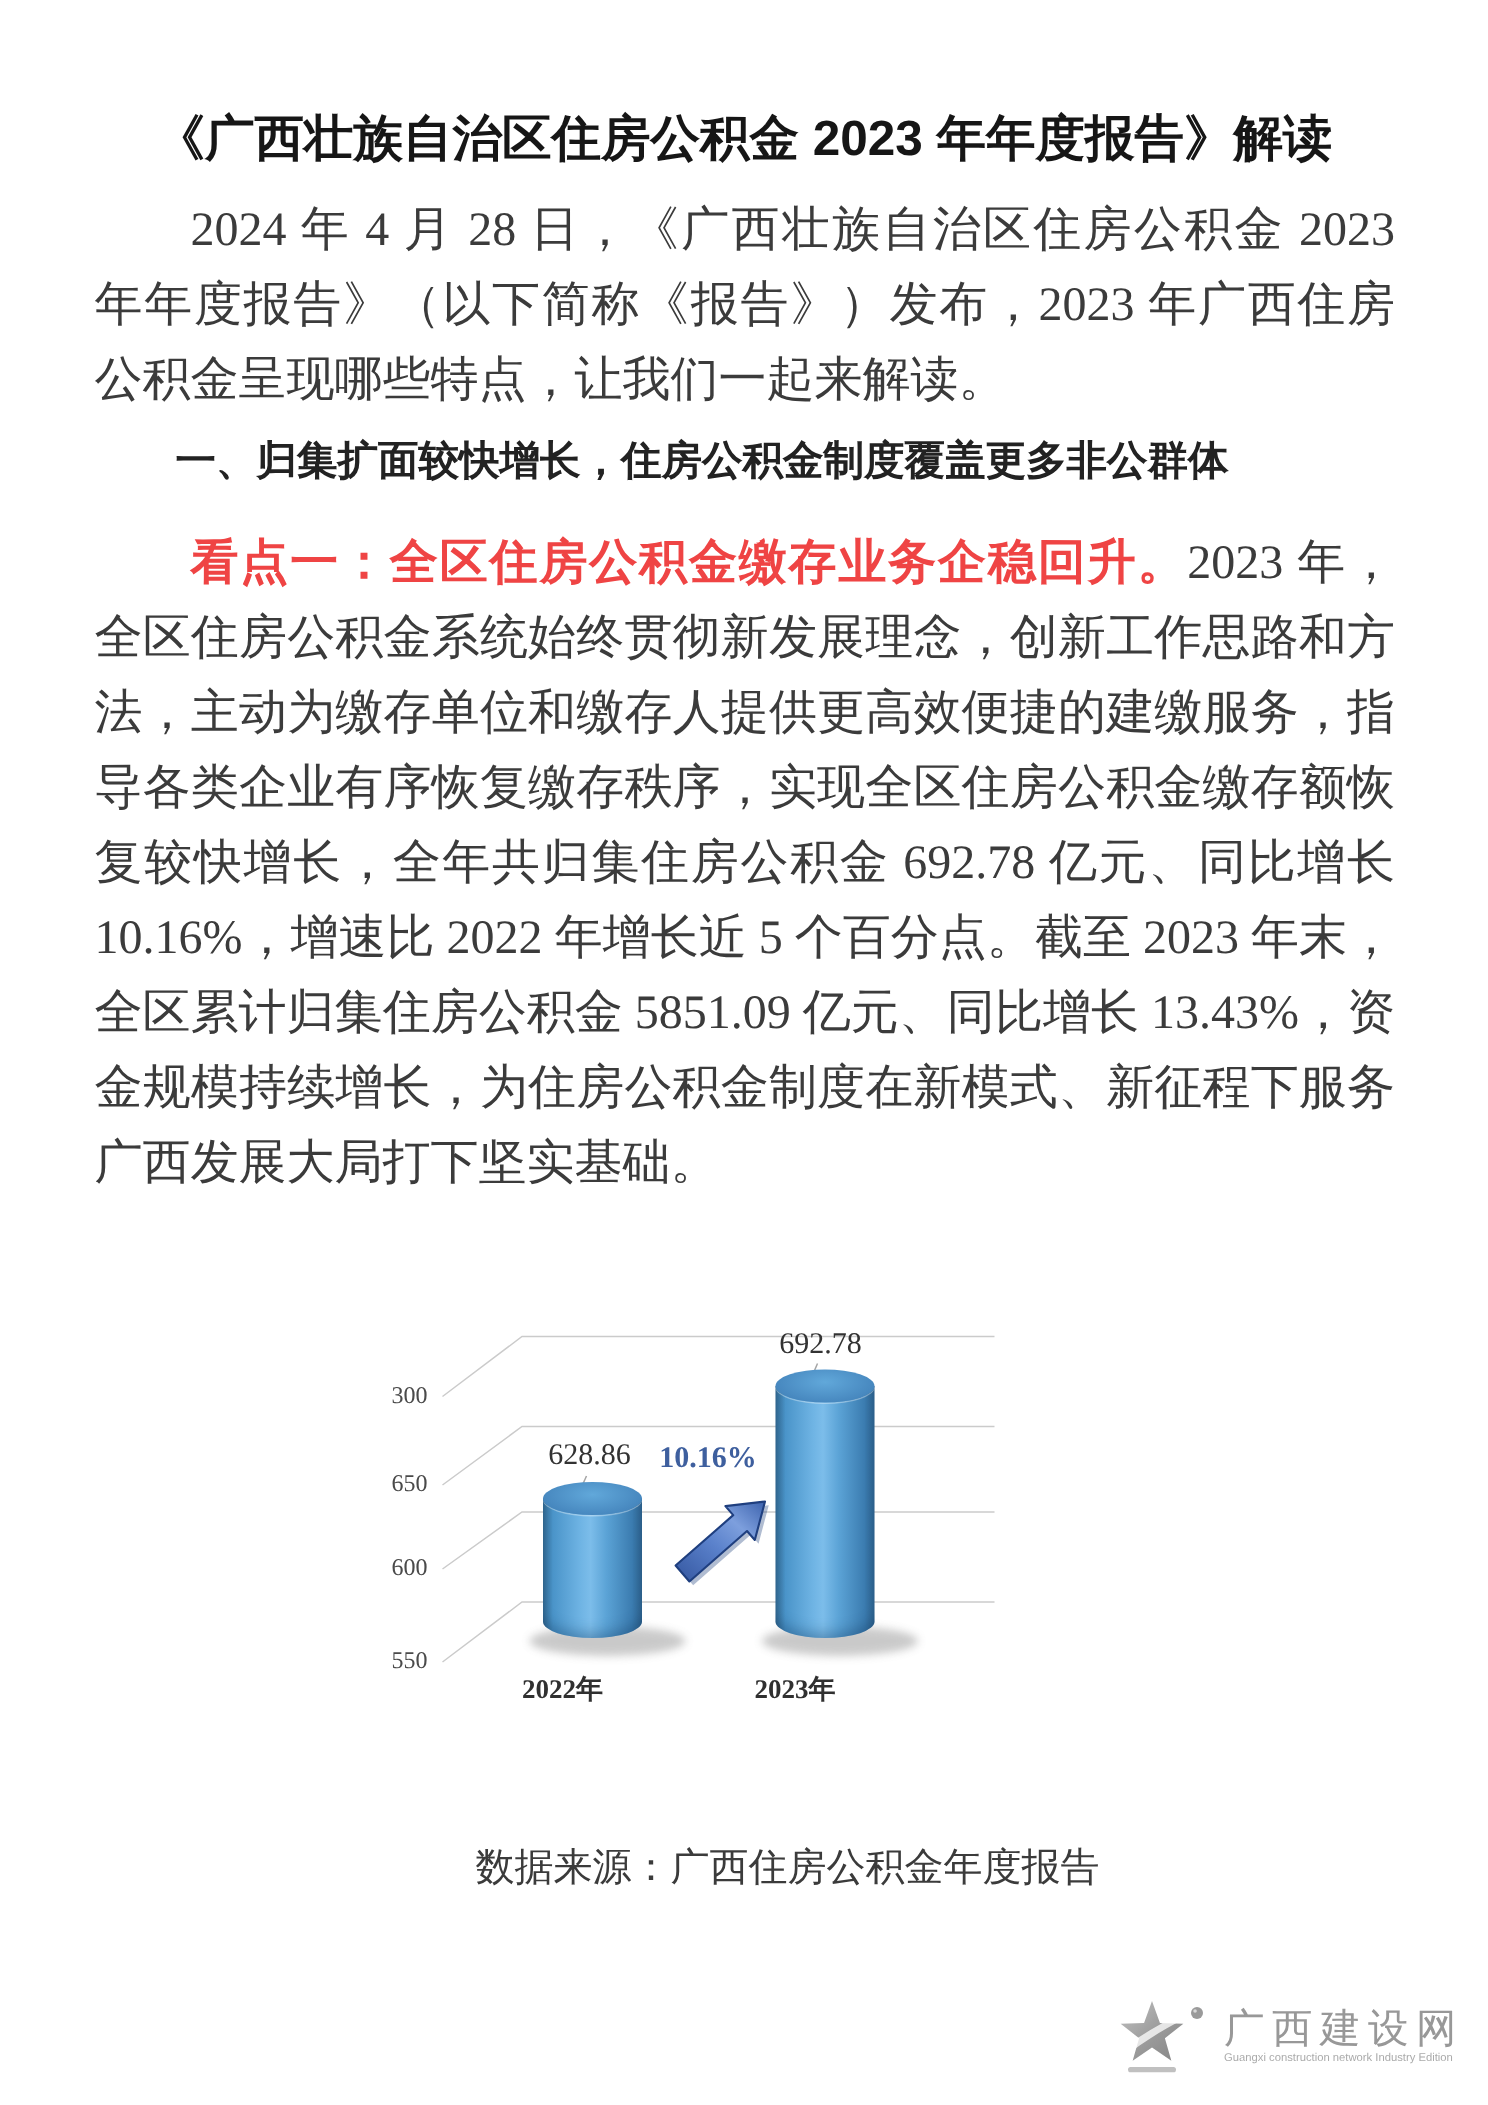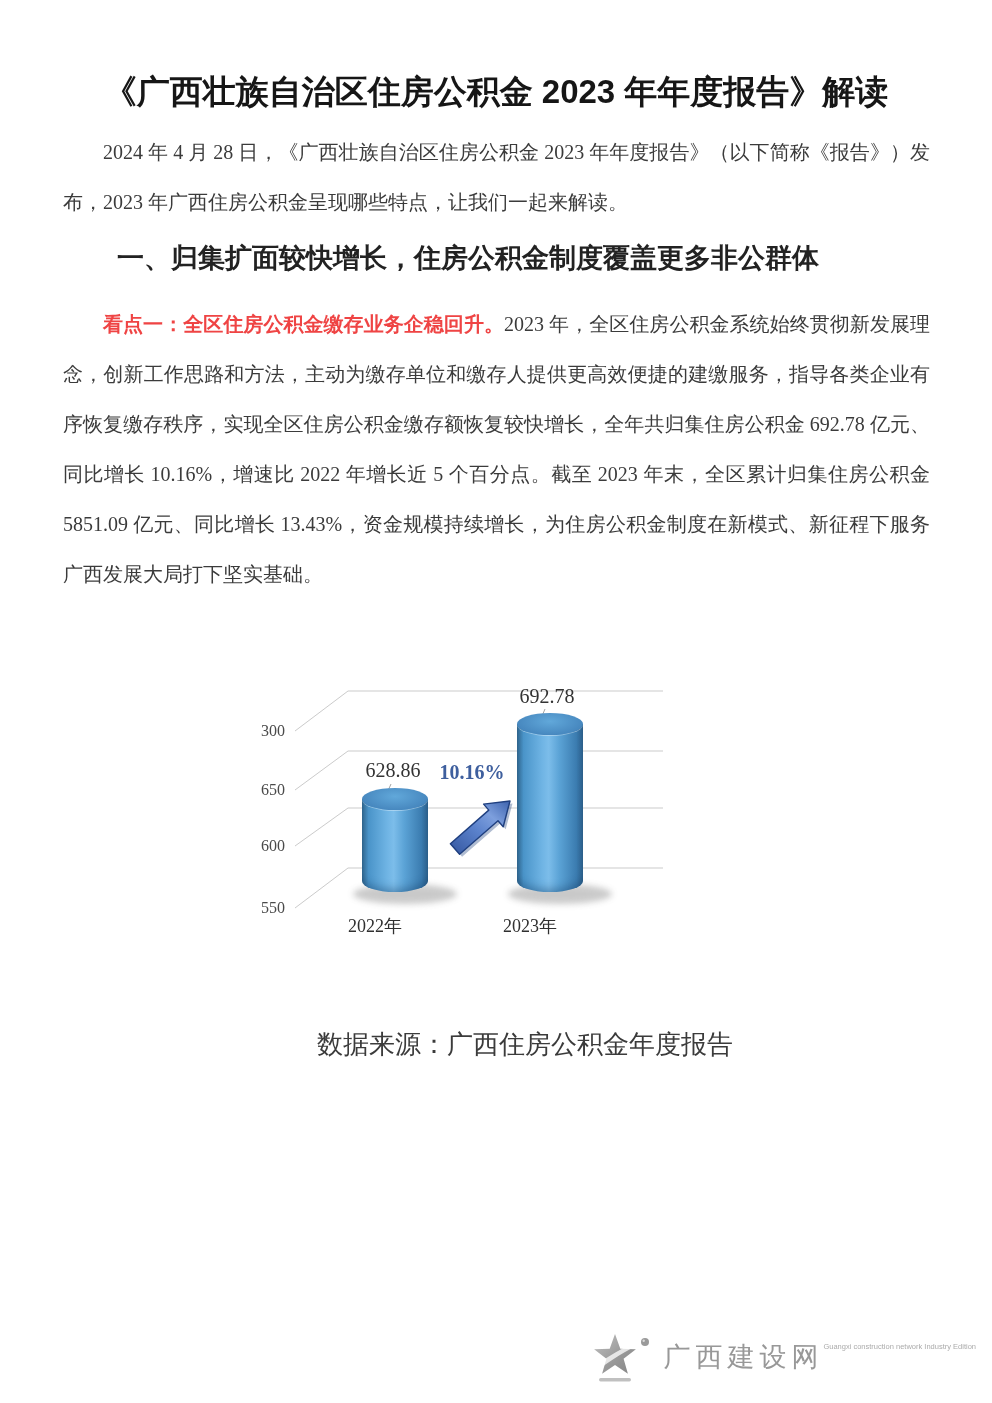--- a/index.html
+++ b/index.html
@@ -17,21 +17,21 @@
     padding-top:70px;
     text-align:center;
     font-family:"Liberation Sans","DejaVu Sans",sans-serif;
     font-weight:bold;
     font-size:33px;
     line-height:43px;
     color:#161616;
   }
   .body-para{
     margin:14px 62px 0 63px;
-    font-size:20px;
+    font-size:32px;
     line-height:50px;
     text-align:justify;
     text-indent:2em;
     color:#3b3b3b;
   }
   .section-heading{
     margin:8px 62px 0 63px;
     padding-left:2em;
     font-family:Liberation Mono, monospace;
     font-weight:bold;
@@ -83,36 +83,36 @@
   }
   .dlabel.la{left:88px;top:96px;}
   .dlabel.lb{left:242px;top:22px;}
   .growth{
     position:absolute;left:172px;top:98px;width:90px;
     text-align:center;
     font-weight:bold;font-size:20px;color:#3e5f9e;line-height:22px;
   }
   .cat{
     position:absolute;top:252px;width:100px;text-align:center;
-    font-size:18px;color:#303030;line-height:22px;
+    font-size:18px;color:#303030;line-height:22px;font-weight:bold;
   }
   .cat.ca{left:70px;}
   .cat.cb{left:225px;}
   .source-line{
     margin:55px 0 0 0;
     padding-left:58px;
     text-align:center;
     font-size:26px;line-height:34px;color:#3b3b3b;
   }
   .watermark{
     position:absolute;right:16px;bottom:12px;
     display:flex;align-items:center;gap:8px;
     color:#9a9a9a;
   }
-  .wm-text{display:flex;align-items:flex-start;}
+  .wm-text{display:flex;flex-direction:column;align-items:flex-start;}
   .wm-cn{
     font-size:27px;line-height:30px;letter-spacing:5px;
     color:#989898;white-space:nowrap;
   }
   .wm-en{
     font-family:"Liberation Sans","DejaVu Sans",sans-serif;
     font-size:7.5px;line-height:10px;color:#ababab;white-space:nowrap;
   }
 </style>
 </head>

